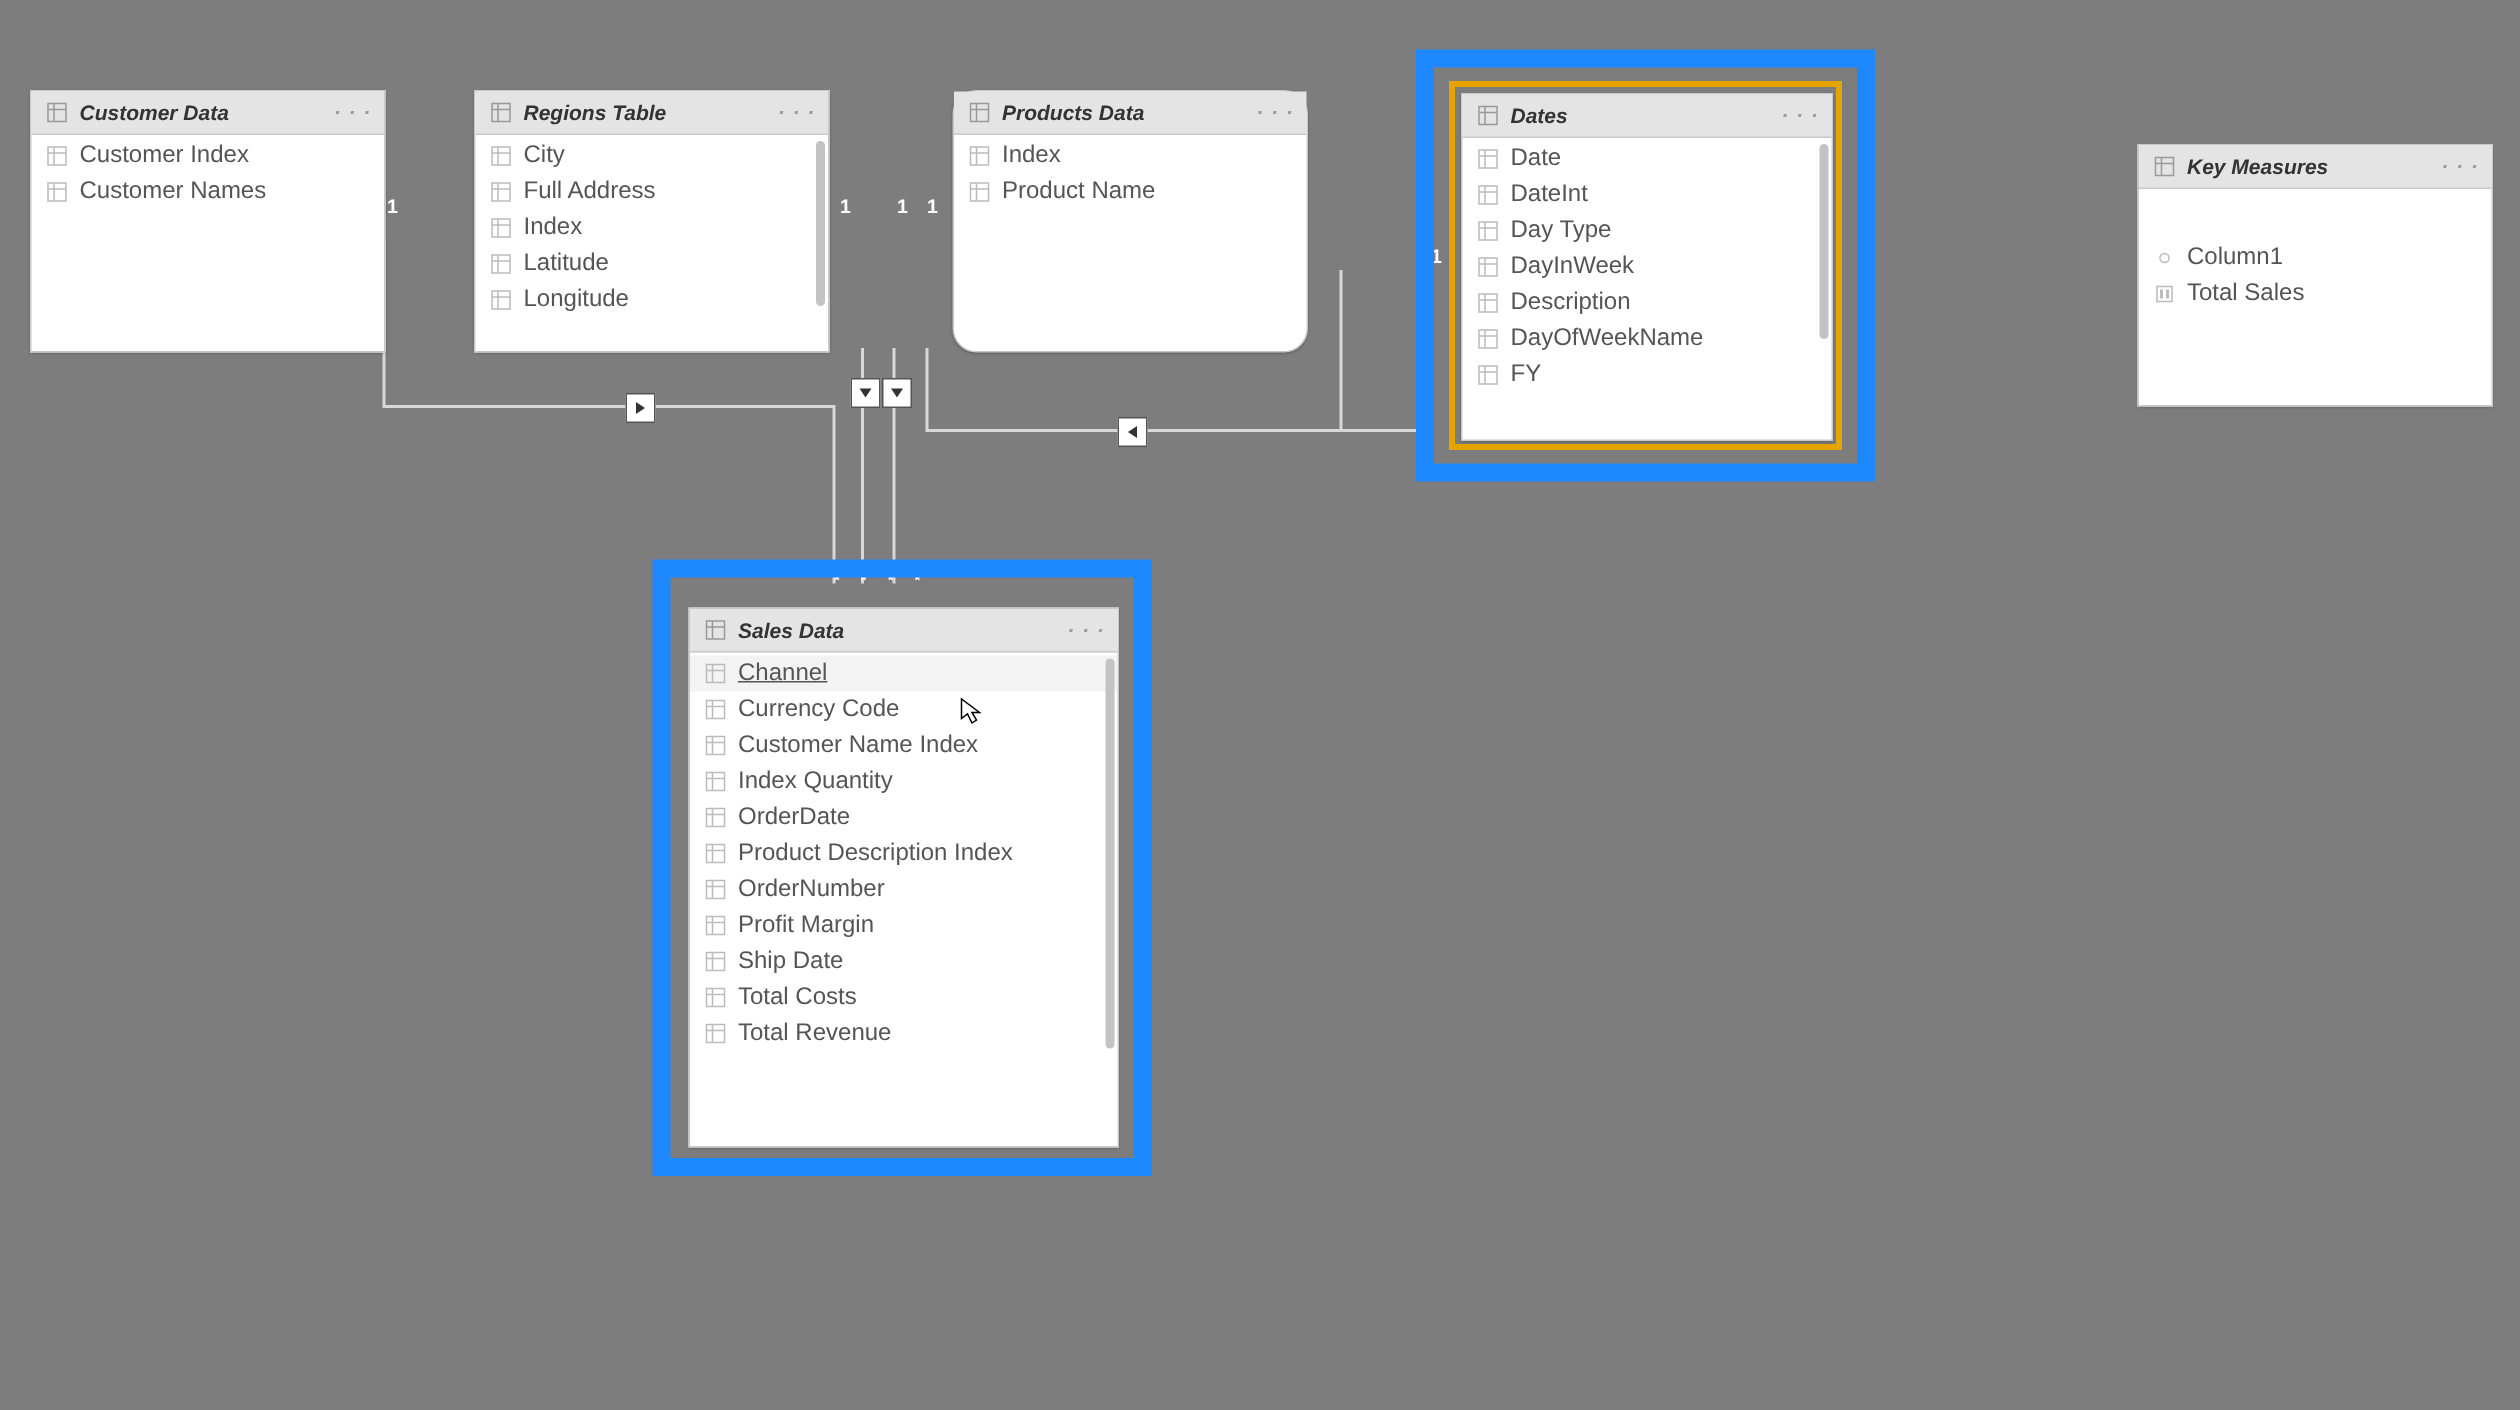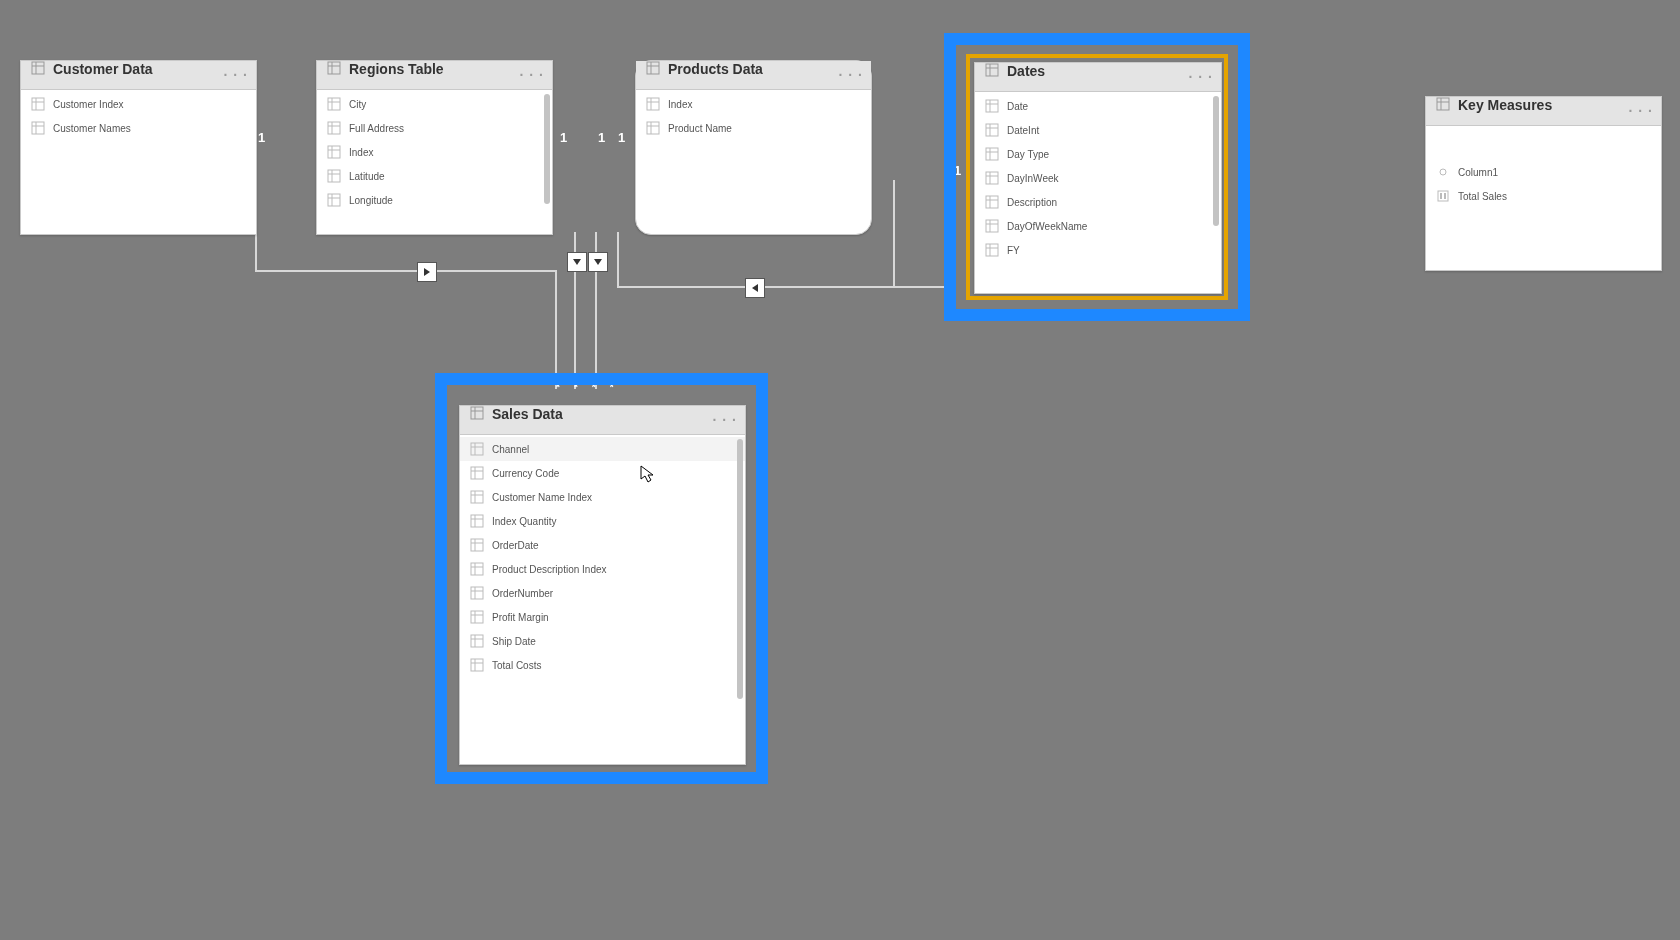--- a/index.html
+++ b/index.html
@@ -6,25 +6,25 @@
   .canvas{position:relative;width:1680px;height:940px;}
   svg.connectors{position:absolute;left:0;top:0;pointer-events:none;}
 
   
   .frame{position:absolute;border-width:12px;border-style:solid;box-sizing:border-box;}
   .frame.blue{border-color:#1e88ff;}
   .frame.orange{border-color:#e5a400;}
 
   
   .tbl{position:absolute;background:#fff;border:1px solid #c9c9c9;box-shadow:0 1px 2px rgba(0,0,0,.2);display:flex;flex-direction:column;}
-  .tbl-header{height:28px;background:#e4e4e4;border-bottom:1px solid #c9c9c9;display:flex;align-items:flex-start;padding:0 10px;color:#333;font-size:14px;font-weight:600;position:relative;}
+  .tbl-header{height:28px;background:#e4e4e4;border-bottom:1px solid #c9c9c9;display:flex;align-items:center;padding:0 10px;color:#333;font-size:14px;font-weight:600;position:relative;font-style:italic;}
   .tbl-header .ellipsis{position:absolute;right:8px;top:2px;color:#9b9b9b;font-weight:700;letter-spacing:1px;}
   .tbl-body{position:relative;flex:1;overflow:hidden;}
   .col-list{padding:2px 0;}
-  .col{height:24px;display:flex;align-items:center;padding:0 10px;font-size:10px;color:#555;}
+  .col{height:24px;display:flex;align-items:center;padding:0 10px;font-size:16px;color:#555;}
   .scrollbar{position:absolute;right:2px;top:4px;width:6px;background:#c3c3c3;border-radius:3px;}
 
   
   .ic{width:14px;height:14px;margin-right:8px;display:inline-flex;align-items:center;justify-content:center;color:#999;flex:0 0 14px;}
   .ic svg{width:14px;height:14px;}
 
   
   .dots{position:absolute;color:#fff;font-size:10px;letter-spacing:14px;font-weight:700;}
 
   
@@ -368,21 +368,21 @@
             <rect x="1" y="1" width="12" height="12" fill="none" stroke="#999"></rect>
             <line x1="1" y1="5" x2="13" y2="5" stroke="#999"></line>
             <line x1="5" y1="1" x2="5" y2="13" stroke="#999"></line>
           </svg>
         </span>
       <span>Sales Data</span>
       <span class="ellipsis">. . .</span>
     </div>
     <div class="tbl-body">
       <div class="col-list">
-        <div class="col" style="background:#f3f3f3;">
+        <div class="col" style="background:#f3f3f3;text-decoration:underline;">
             <span class="ic">
               <svg viewBox="0 0 14 14">
                 <rect x="1" y="1" width="12" height="12" fill="none" stroke="#bbb"></rect>
                 <line x1="1" y1="5" x2="13" y2="5" stroke="#bbb"></line>
                 <line x1="5" y1="1" x2="5" y2="13" stroke="#bbb"></line>
               </svg>
             </span>
             <span>Channel</span>
           </div>
         <div class="col">
@@ -467,20 +467,30 @@
           </div>
         <div class="col">
             <span class="ic">
               <svg viewBox="0 0 14 14">
                 <rect x="1" y="1" width="12" height="12" fill="none" stroke="#bbb"></rect>
                 <line x1="1" y1="5" x2="13" y2="5" stroke="#bbb"></line>
                 <line x1="5" y1="1" x2="5" y2="13" stroke="#bbb"></line>
               </svg>
             </span>
             <span>Total Costs</span>
+          </div>
+        <div class="col">
+            <span class="ic">
+              <svg viewBox="0 0 14 14">
+                <rect x="1" y="1" width="12" height="12" fill="none" stroke="#bbb"></rect>
+                <line x1="1" y1="5" x2="13" y2="5" stroke="#bbb"></line>
+                <line x1="5" y1="1" x2="5" y2="13" stroke="#bbb"></line>
+              </svg>
+            </span>
+            <span>Total Revenue</span>
           </div>
       </div>
       <div class="scrollbar" style="height:260px;"></div>
     </div>
   </div>
 
   <div class="cursor" style="left:640px;top:465px;">
     <svg viewBox="0 0 18 18">
         <path d="M1 1 L1 14 L5 11 L8 17 L11 15 L8 10 L13 10 Z" fill="#fff" stroke="#000" stroke-width="1"></path>
       </svg>

